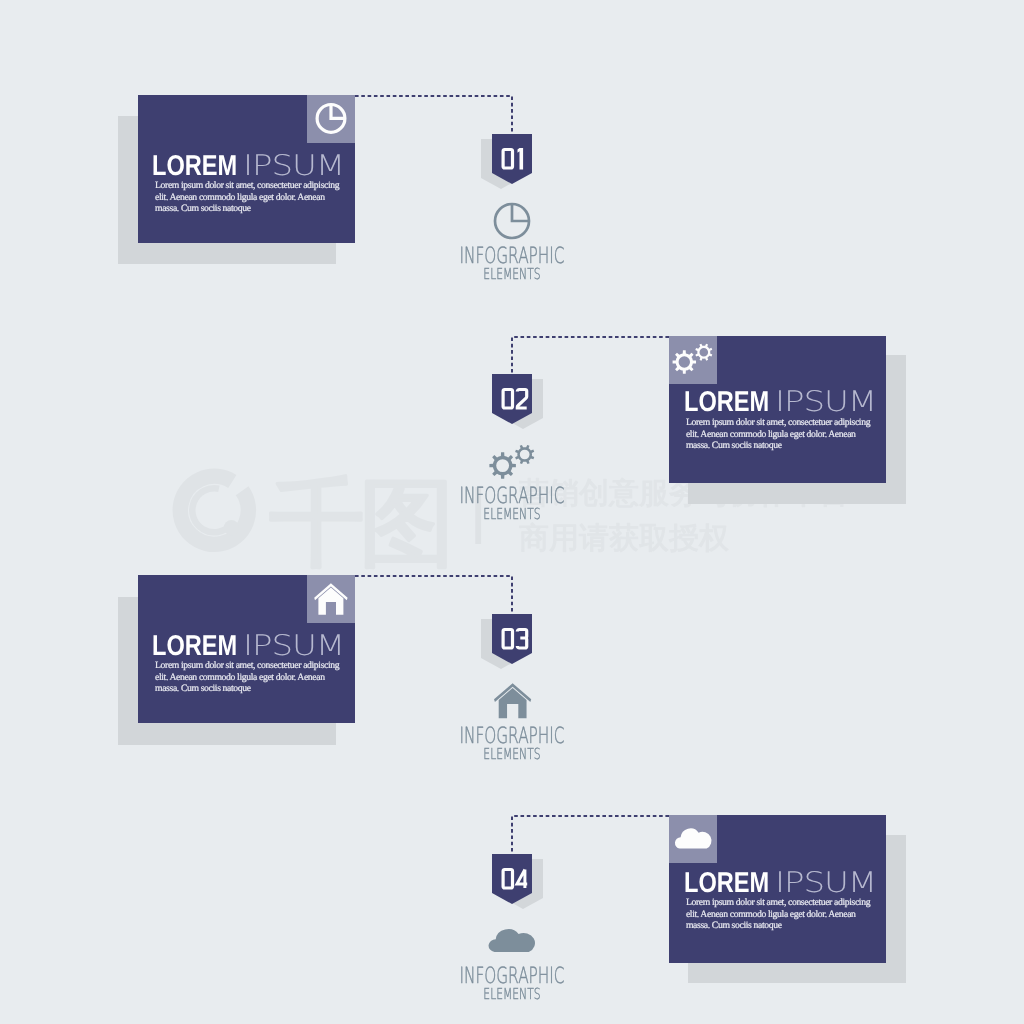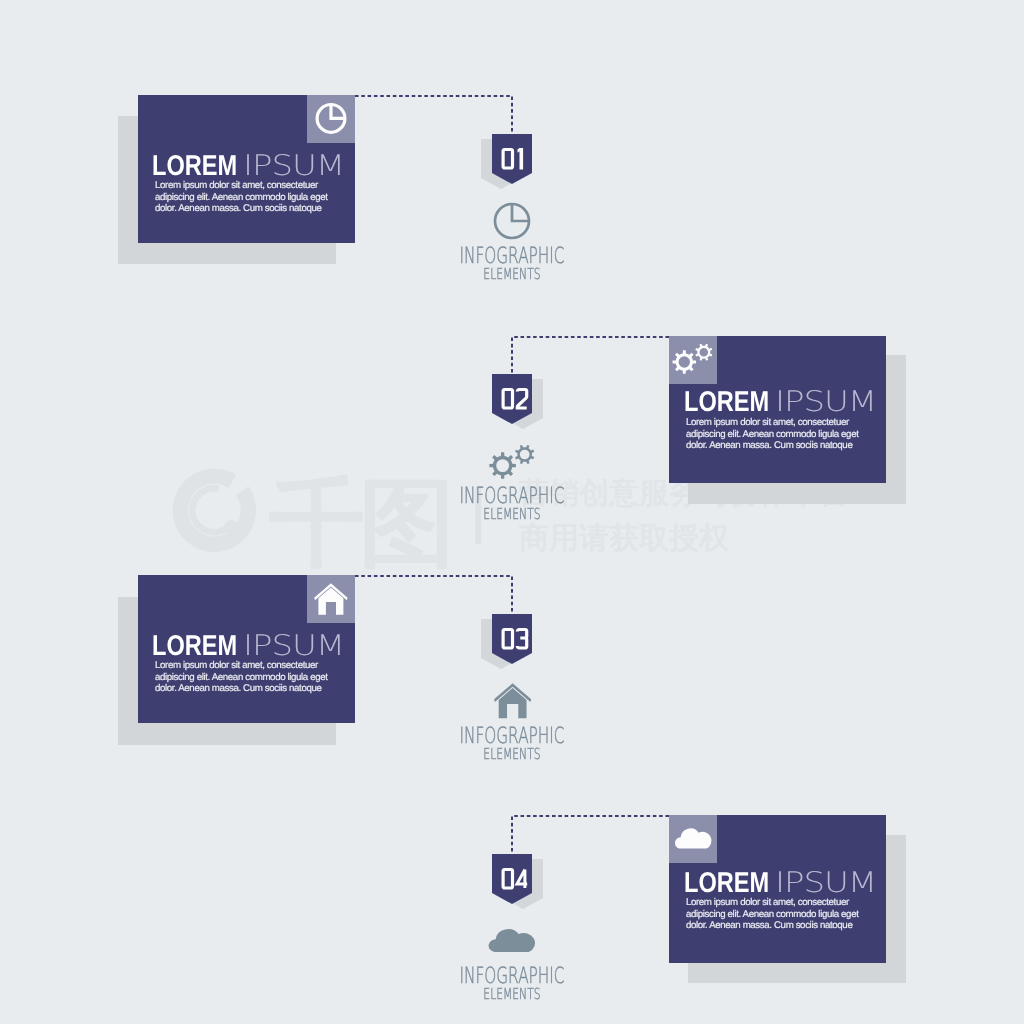--- a/index.html
+++ b/index.html
@@ -21,21 +21,21 @@
 
   .ttl{position:absolute;white-space:nowrap;height:30px;width:0;}
   .ttl span{position:absolute;top:0;display:block;white-space:nowrap;
             transform-origin:0 0;line-height:28px;}
   .ttl .b{font-weight:bold;color:#ffffff;font-family:"Liberation Sans",sans-serif;
           font-size:28.6px;transform:scaleX(0.825);left:-2.3px;}
   .ttl .l{color:#b6b8cf;font-family:"DejaVu Sans",sans-serif;font-weight:200;
           font-size:28.4px;letter-spacing:-0.9px;transform:scaleX(1.2);left:88.3px;}
 
   .body-txt{position:absolute;color:#e9eaf1;font-size:9.7px;line-height:11.45px;
-            letter-spacing:-0.37px;font-family:Liberation Sans, sans-serif;
+            letter-spacing:-0.37px;font-family:Liberation Serif, serif;
             -webkit-text-stroke:0.22px #e9eaf1;}
 
   .cap{position:absolute;width:0;}
   .cap span{position:absolute;display:block;white-space:nowrap;color:#7d8e9b;
             font-family:"DejaVu Sans",sans-serif;font-weight:200;
             -webkit-text-stroke:0.45px #7d8e9b;
             transform-origin:50% 0;left:-150px;width:300px;text-align:center;}
   .cap-top{font-size:22.2px;line-height:22.2px;top:2px;transform:scaleX(0.69);}
   .cap-bot{font-size:15.2px;line-height:15.2px;top:23.2px;transform:scaleX(0.71);}
 </style>

